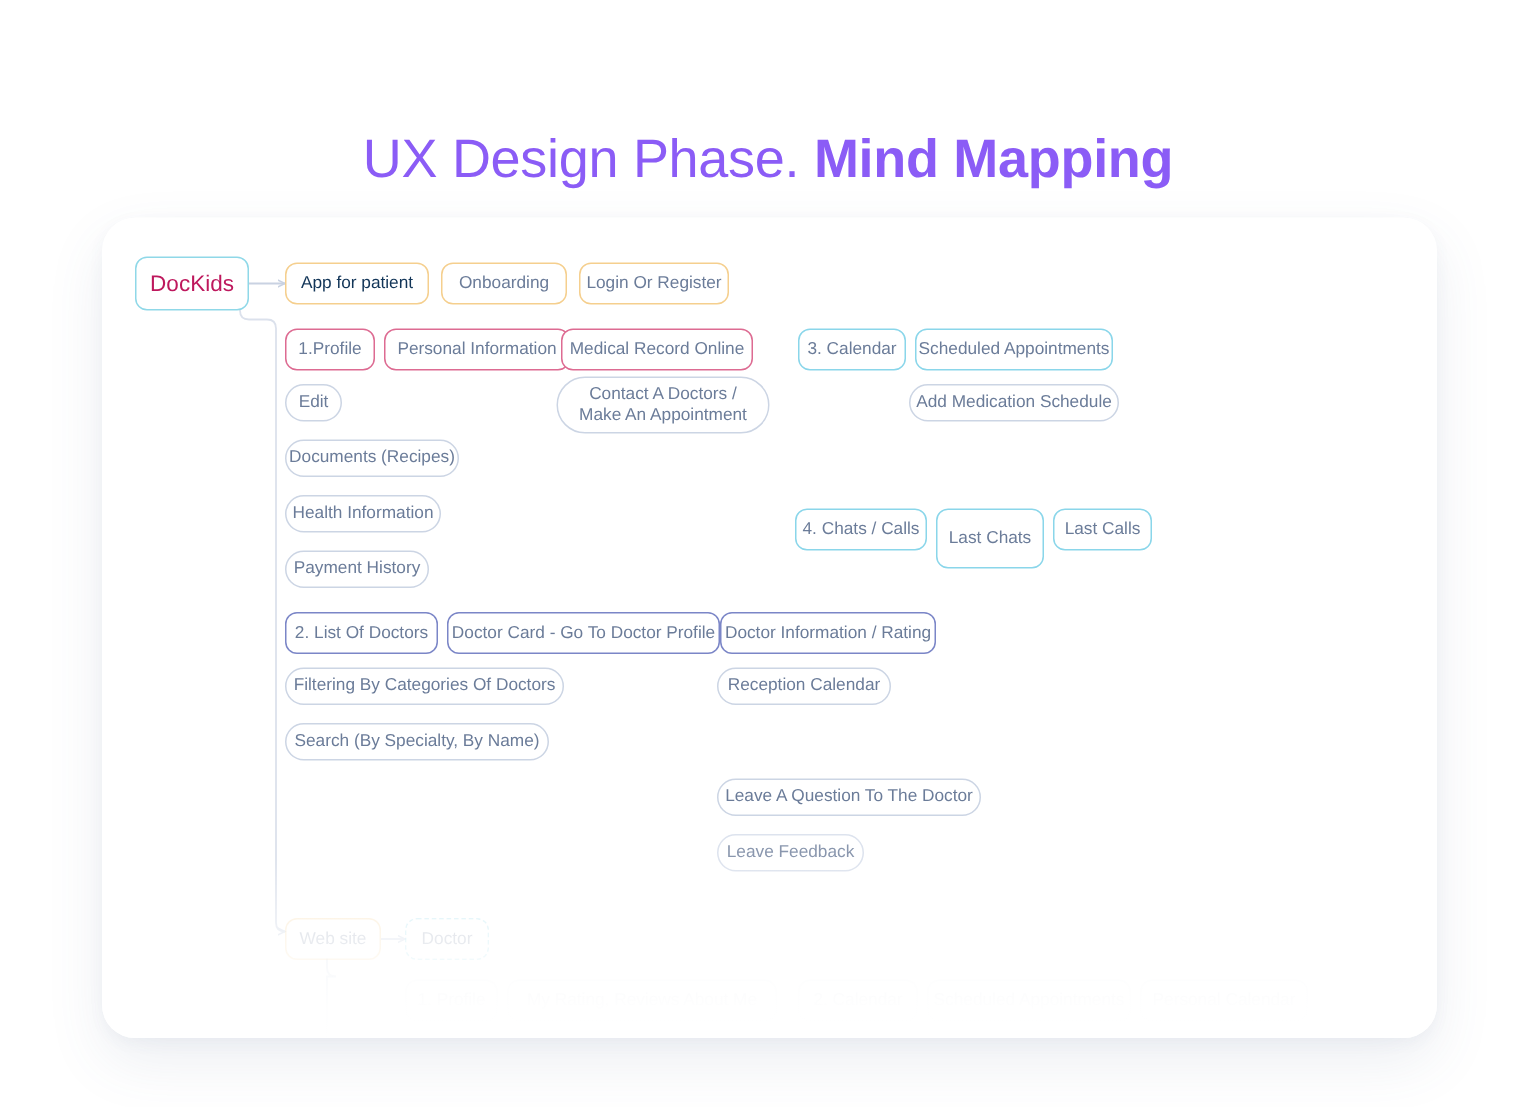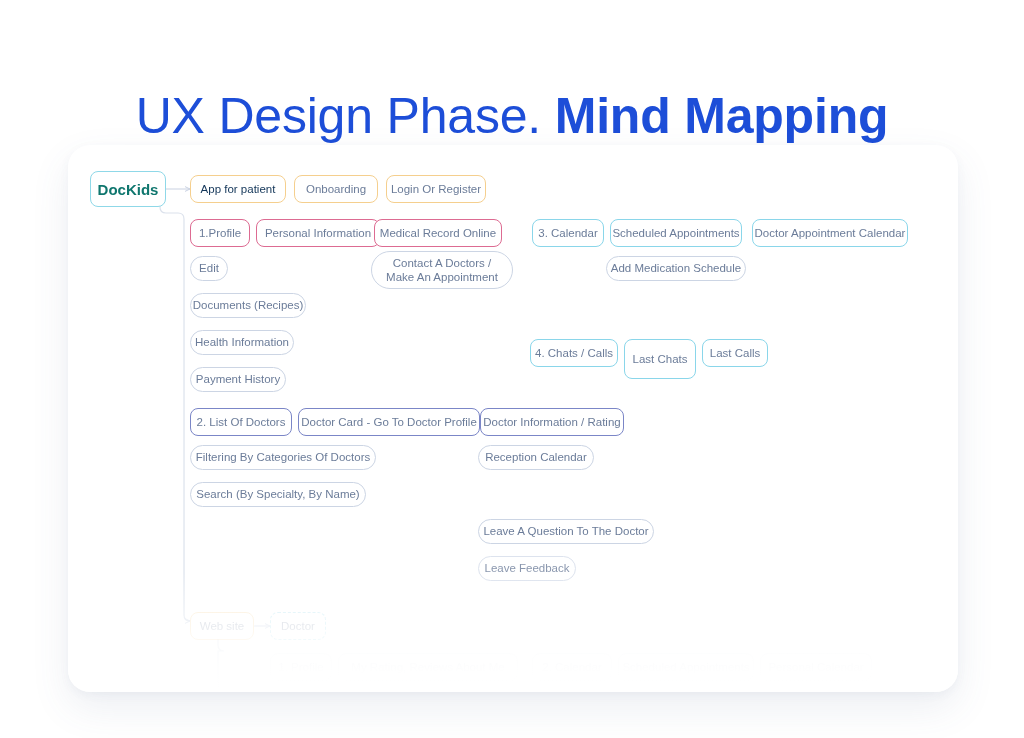--- a/index.html
+++ b/index.html
@@ -17,24 +17,24 @@
     position: relative;
   }
 
   
   #page-title {
     position: absolute;
     top: 52px;
     left: 0;
     width: 1024px;
     text-align: center;
-    font-size: 50px;
+    font-size: 36px;
     line-height: 60px;
     letter-spacing: -0.2px;
-    color: #1d4ed8;
+    color: #8b5cf6;
     white-space: nowrap;
   }
   #page-title .t-light { font-weight: 400; }
   #page-title .t-bold  { font-weight: 700; }
 
   
   #map-card {
     position: absolute;
     left: 68px;
     top: 145px;
@@ -92,21 +92,21 @@
     line-height: 13px;
     padding: 0 11px;
     border-radius: 8px;
     white-space: nowrap;
     z-index: 10;
   }
   .node.pill      { border-radius: 999px; }
   .node.multiline { white-space: normal; line-height: 14px; }
 
   
-  .c-root   { border-color: #8fd8e8; color: #0f766e; font-weight: 700; font-size: 15px; }
+  .c-root   { border-color: #8fd8e8; color: #be185d; font-weight: 400; font-size: 15px; }
   .c-amber  { border-color: #f5cf8e; }
   .c-amber.head { color: #123558; font-weight: 400; }
   .c-pink   { border-color: #dd6b92; }
   .c-cyan   { border-color: #8ad6ea; }
   .c-indigo { border-color: #7b86c7; align-items: center; }
   .c-grey   { border-color: #ccd5e4; }
   .c-grey-l { border-color: #dde3ee; color: #8a97ae; }
   .head     { color: #2d4463; font-weight: 400; }
 
   
@@ -184,23 +184,20 @@
       <span style="white-space:pre-line;">Contact A Doctors /
 Make An Appointment</span>
     </div>
 
     <div class="node c-cyan" style="left:464px; top:74px; width:72px; height:28px;">
       <span>3. Calendar</span>
     </div>
     <div class="node c-cyan" style="left:542px; top:74px; width:132px; height:28px;">
       <span>Scheduled Appointments</span>
     </div>
-    <div class="node c-cyan" style="left:684px; top:74px; width:156px; height:28px;">
-      <span>Doctor Appointment Calendar</span>
-    </div>
     <div class="node pill c-grey" style="left:538px; top:111px; width:140px; height:25px;">
       <span>Add Medication Schedule</span>
     </div>
 
     <div class="node c-cyan" style="left:462px; top:194px; width:88px; height:28px;">
       <span>4. Chats / Calls</span>
     </div>
     <div class="node c-cyan" style="left:556px; top:194px; width:72px; height:40px;">
       <span>Last Chats</span>
     </div>

